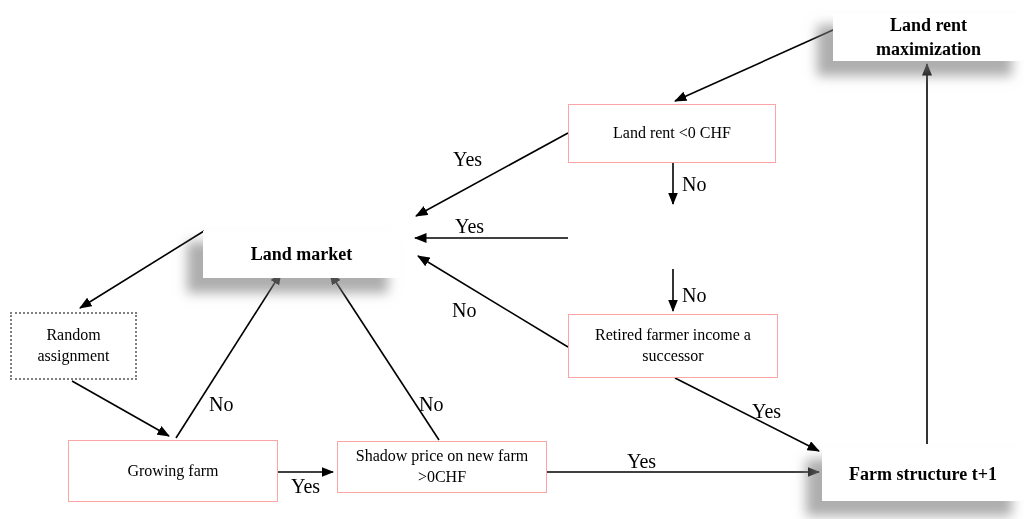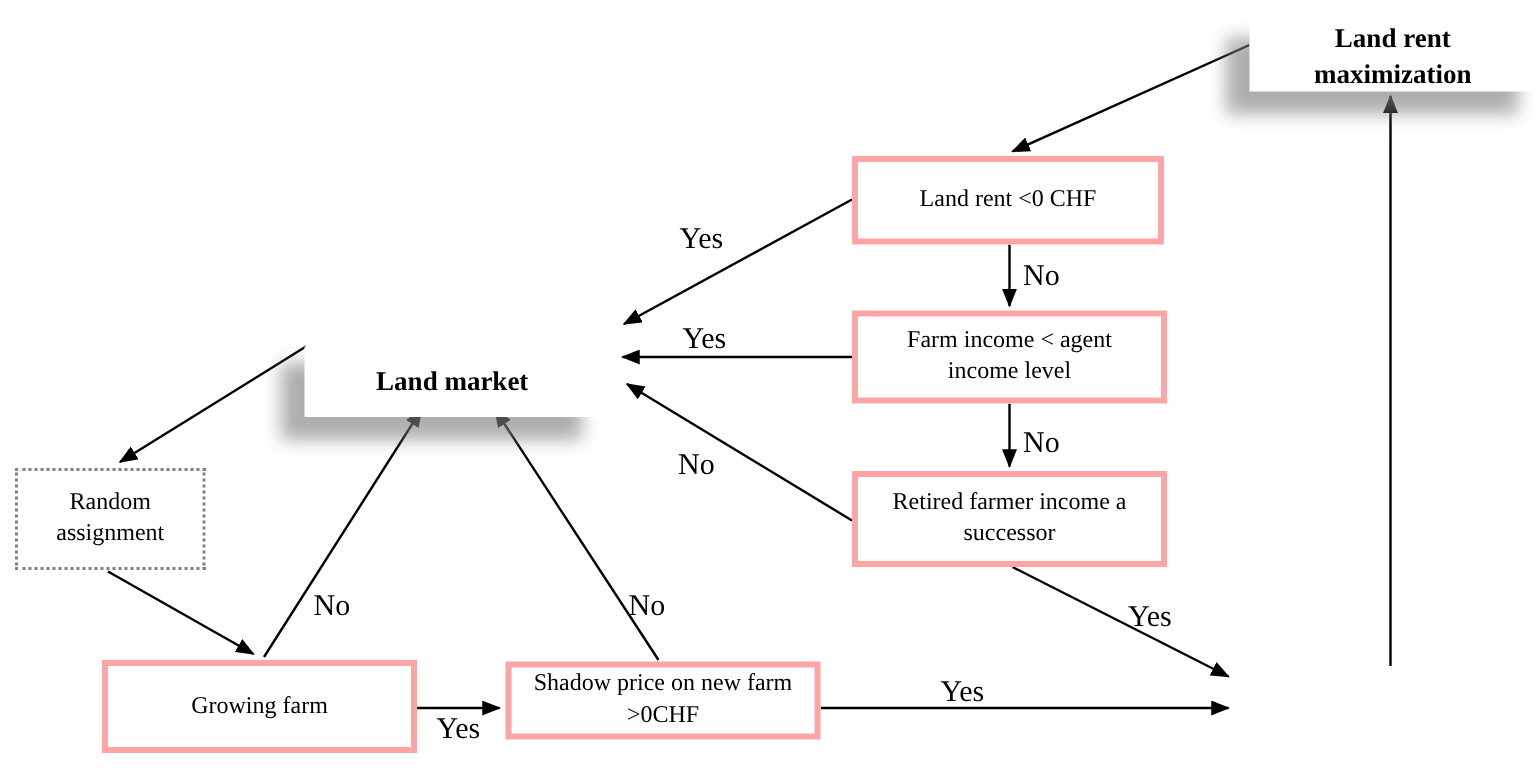--- a/index.html
+++ b/index.html
@@ -3,21 +3,21 @@
 <meta charset="utf-8">
 <style>
   html,body{margin:0;padding:0;background:#ffffff;}
   .canvas{
     position:relative;width:1024px;height:519px;background:#ffffff;
     font-family:"Liberation Serif","DejaVu Serif",serif;color:#000;overflow:hidden;
   }
   .arrows{position:absolute;left:0;top:0;width:1024px;height:519px;}
   .node{
     position:absolute;box-sizing:border-box;background:#ffffff;
-    border:4px solid #fca5a5;display:flex;align-items:center;justify-content:center;
+    border:1px solid #fca5a5;display:flex;align-items:center;justify-content:center;
     text-align:center;font-size:16px;line-height:1.3;padding:2px 10px;
   }
   .node.title{
     border:none;font-weight:bold;font-size:18px;
     box-shadow:-14px 13px 11px 2px rgba(125,125,125,0.62);
   }
   .node.dotted{border:2px dotted #7f7f7f;}
   .edge-label{position:absolute;font-size:20px;line-height:1;white-space:nowrap;}
 </style>
 </head>
@@ -50,28 +50,28 @@
   </svg>
 
   <div class="node title" style="left:833px;top:14px;width:191px;height:47px;">
     <span>Land rent maximization</span>
   </div>
 
   <div class="node title" style="left:203px;top:231px;width:197px;height:47px;">
     <span>Land market</span>
   </div>
 
+  <div class="node title" style="left:822px;top:448px;width:202px;height:53px;">
+    <span>Farm structure t+1</span>
+  </div>
 
   <div class="node" style="left:568px;top:104px;width:208px;height:59px;">
     <span>Land rent &lt;0 CHF</span>
   </div>
 
-  <div class="node" style="left:568px;top:207px;width:210px;height:62px;">
-    <span>Farm income &lt; agent income level</span>
-  </div>
 
   <div class="node" style="left:568px;top:314px;width:210px;height:64px;">
     <span>Retired farmer income a successor</span>
   </div>
 
   <div class="node dotted" style="left:10px;top:312px;width:127px;height:68px;">
     <span>Random assignment</span>
   </div>
 
   <div class="node" style="left:68px;top:440px;width:210px;height:62px;">

